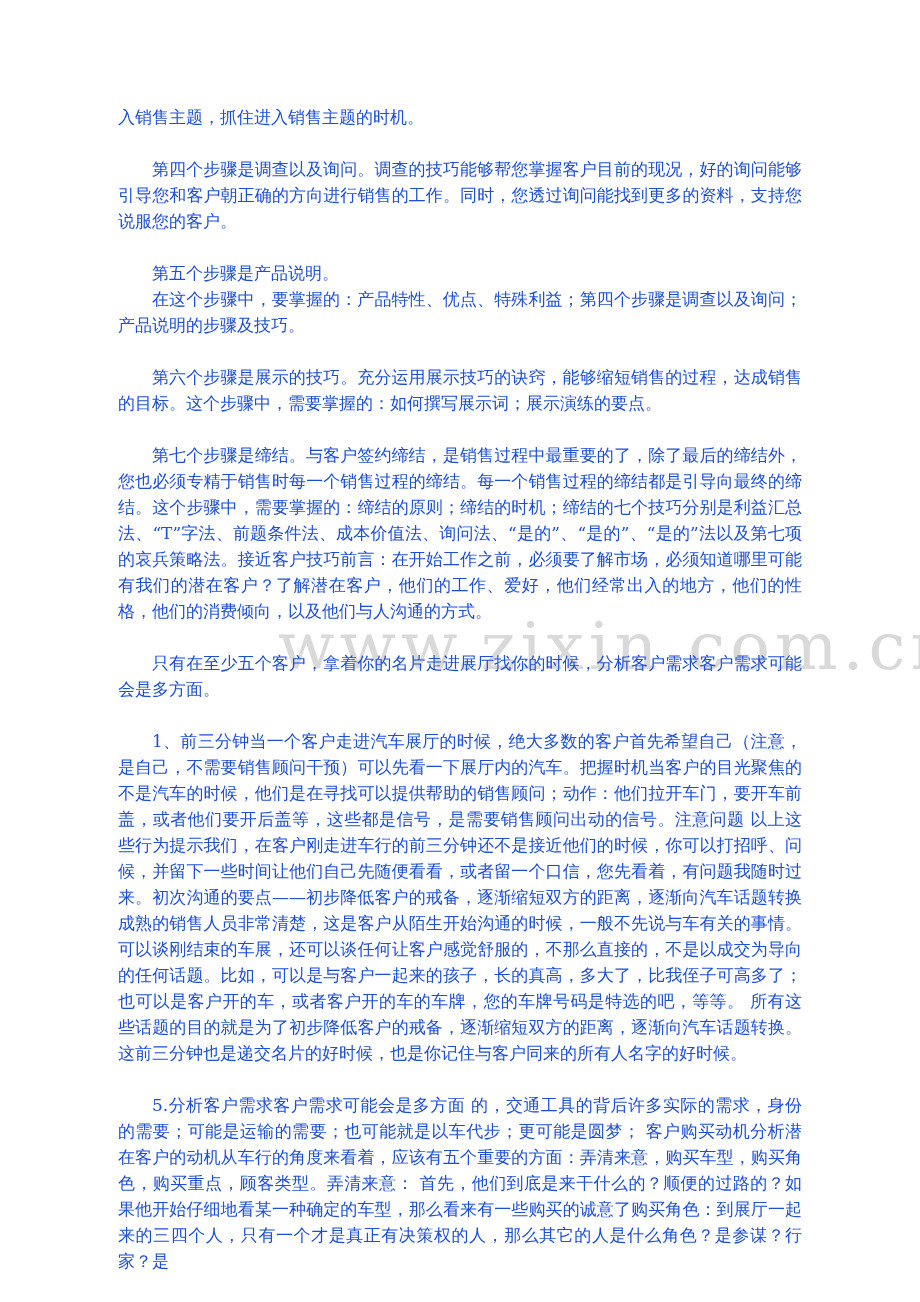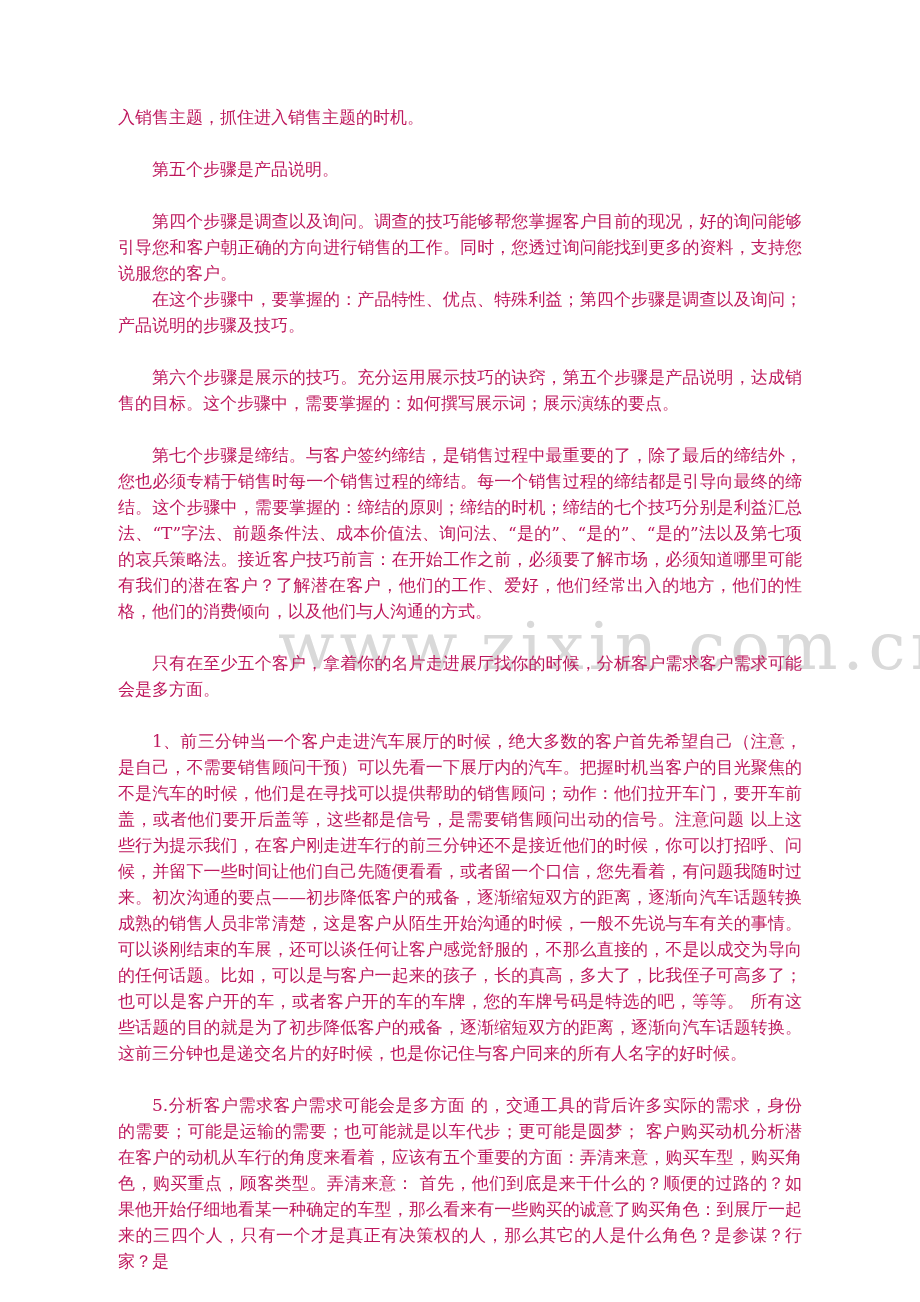--- a/index.html
+++ b/index.html
@@ -32,42 +32,42 @@
     pointer-events: none;
   }
   .content {
     position: absolute;
     left: 118px;
     top: 104px;
     width: 684px;
     z-index: 1;
     font-size: 17px;
     line-height: 26px;
-    color: #be185d;
+    color: #1d4ed8;
     text-align: justify;
   }
   .para {
     margin: 0;
   }
   .para.gap {
     margin-top: 26px;
   }
   .para.indent {
     text-indent: 2em;
   }
 </style>
 </head>
 <body>
 
 <div class="page">
   <div class="watermark">www.zixin.com.cn</div>
   <div class="content">
     <p class="para">入销售主题，抓住进入销售主题的时机。</p>
+    <p class="para gap indent">第四个步骤是调查以及询问。调查的技巧能够帮您掌握客户目前的现况，好的询问能够引导您和客户朝正确的方向进行销售的工作。同时，您透过询问能找到更多的资料，支持您说服您的客户。</p>
     <p class="para gap indent">第五个步骤是产品说明。</p>
-    <p class="para gap indent">第四个步骤是调查以及询问。调查的技巧能够帮您掌握客户目前的现况，好的询问能够引导您和客户朝正确的方向进行销售的工作。同时，您透过询问能找到更多的资料，支持您说服您的客户。</p>
     <p class="para indent">在这个步骤中，要掌握的：产品特性、优点、特殊利益；第四个步骤是调查以及询问；产品说明的步骤及技巧。</p>
-    <p class="para gap indent">第六个步骤是展示的技巧。充分运用展示技巧的诀窍，第五个步骤是产品说明，达成销售的目标。这个步骤中，需要掌握的：如何撰写展示词；展示演练的要点。</p>
+    <p class="para gap indent">第六个步骤是展示的技巧。充分运用展示技巧的诀窍，能够缩短销售的过程，达成销售的目标。这个步骤中，需要掌握的：如何撰写展示词；展示演练的要点。</p>
     <p class="para gap indent">第七个步骤是缔结。与客户签约缔结，是销售过程中最重要的了，除了最后的缔结外，您也必须专精于销售时每一个销售过程的缔结。每一个销售过程的缔结都是引导向最终的缔结。这个步骤中，需要掌握的：缔结的原则；缔结的时机；缔结的七个技巧分别是利益汇总法、“T”字法、前题条件法、成本价值法、询问法、“是的”、“是的”、“是的”法以及第七项的哀兵策略法。接近客户技巧前言：在开始工作之前，必须要了解市场，必须知道哪里可能有我们的潜在客户？了解潜在客户，他们的工作、爱好，他们经常出入的地方，他们的性格，他们的消费倾向，以及他们与人沟通的方式。</p>
     <p class="para gap indent">只有在至少五个客户，拿着你的名片走进展厅找你的时候，分析客户需求客户需求可能会是多方面。</p>
     <p class="para gap indent">1、前三分钟当一个客户走进汽车展厅的时候，绝大多数的客户首先希望自己（注意，是自己，不需要销售顾问干预）可以先看一下展厅内的汽车。把握时机当客户的目光聚焦的不是汽车的时候，他们是在寻找可以提供帮助的销售顾问；动作：他们拉开车门，要开车前盖，或者他们要开后盖等，这些都是信号，是需要销售顾问出动的信号。注意问题 以上这些行为提示我们，在客户刚走进车行的前三分钟还不是接近他们的时候，你可以打招呼、问候，并留下一些时间让他们自己先随便看看，或者留一个口信，您先看着，有问题我随时过来。初次沟通的要点——初步降低客户的戒备，逐渐缩短双方的距离，逐渐向汽车话题转换成熟的销售人员非常清楚，这是客户从陌生开始沟通的时候，一般不先说与车有关的事情。可以谈刚结束的车展，还可以谈任何让客户感觉舒服的，不那么直接的，不是以成交为导向的任何话题。比如，可以是与客户一起来的孩子，长的真高，多大了，比我侄子可高多了；也可以是客户开的车，或者客户开的车的车牌，您的车牌号码是特选的吧，等等。 所有这些话题的目的就是为了初步降低客户的戒备，逐渐缩短双方的距离，逐渐向汽车话题转换。这前三分钟也是递交名片的好时候，也是你记住与客户同来的所有人名字的好时候。</p>
     <p class="para gap indent">5.分析客户需求客户需求可能会是多方面 的，交通工具的背后许多实际的需求，身份的需要；可能是运输的需要；也可能就是以车代步；更可能是圆梦； 客户购买动机分析潜在客户的动机从车行的角度来看着，应该有五个重要的方面：弄清来意，购买车型，购买角色，购买重点，顾客类型。弄清来意： 首先，他们到底是来干什么的？顺便的过路的？如果他开始仔细地看某一种确定的车型，那么看来有一些购买的诚意了购买角色：到展厅一起来的三四个人，只有一个才是真正有决策权的人，那么其它的人是什么角色？是参谋？行家？是</p>
   </div>
 </div>
 
 </body></html>

